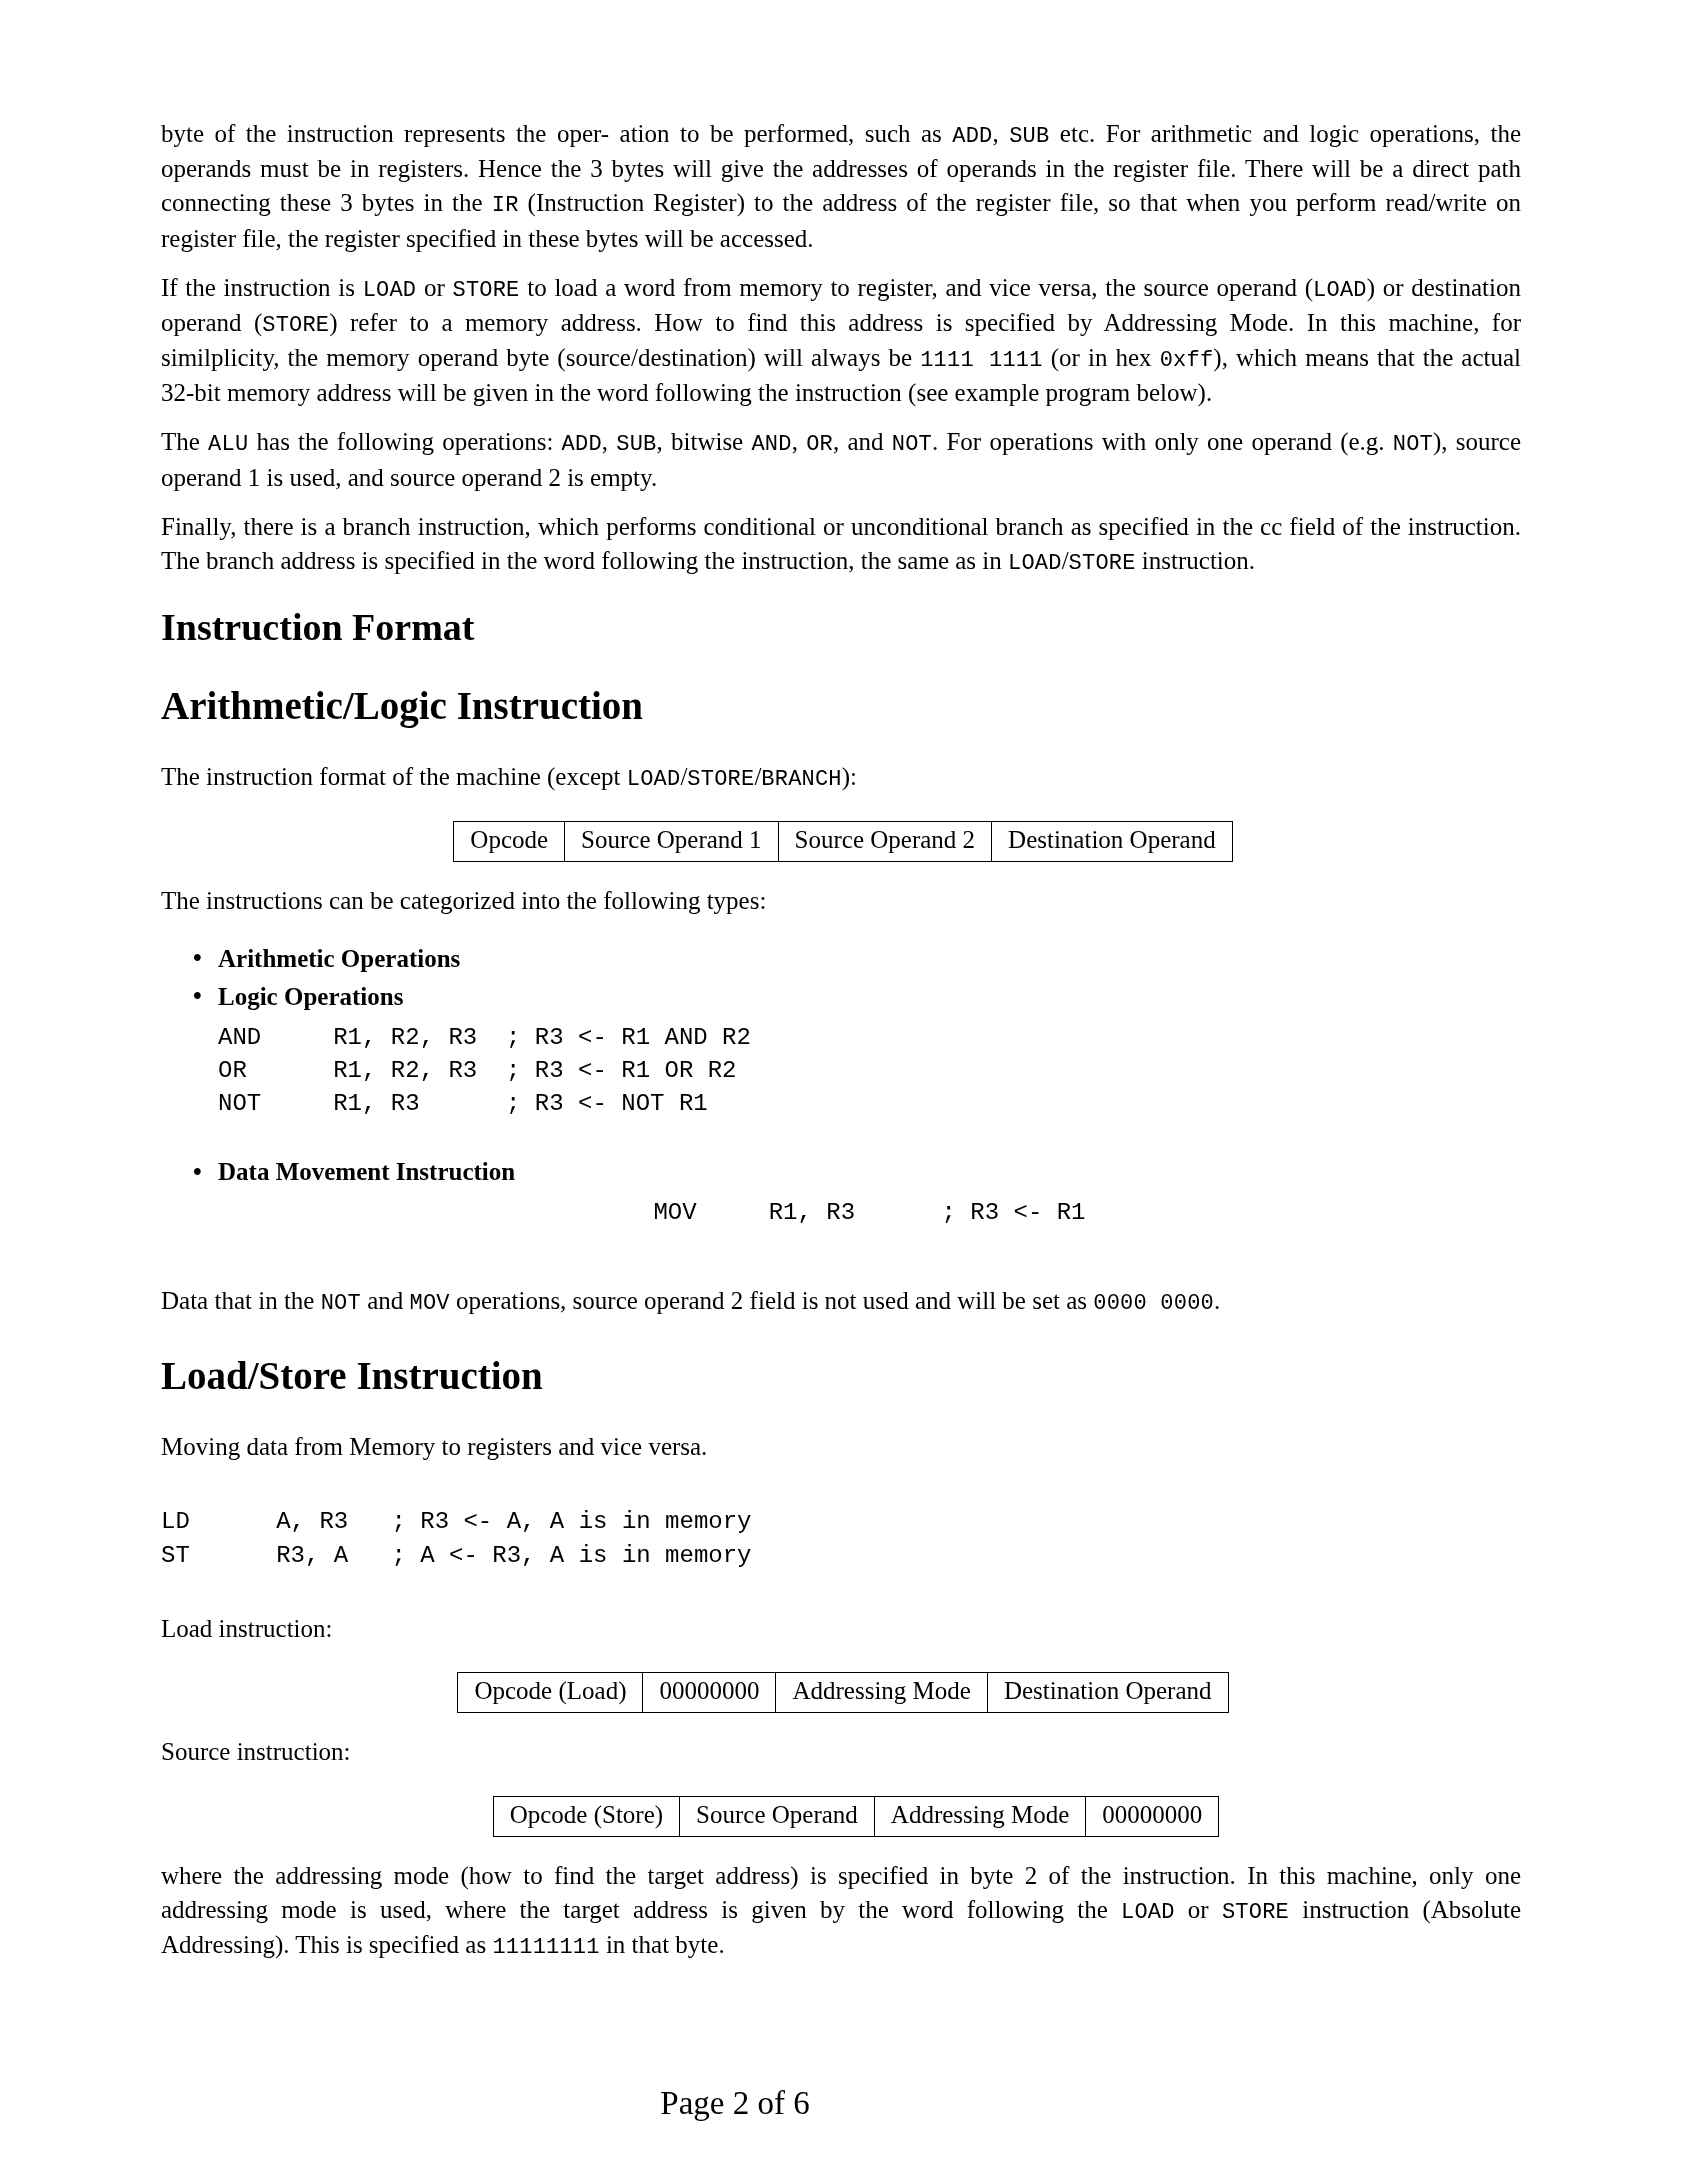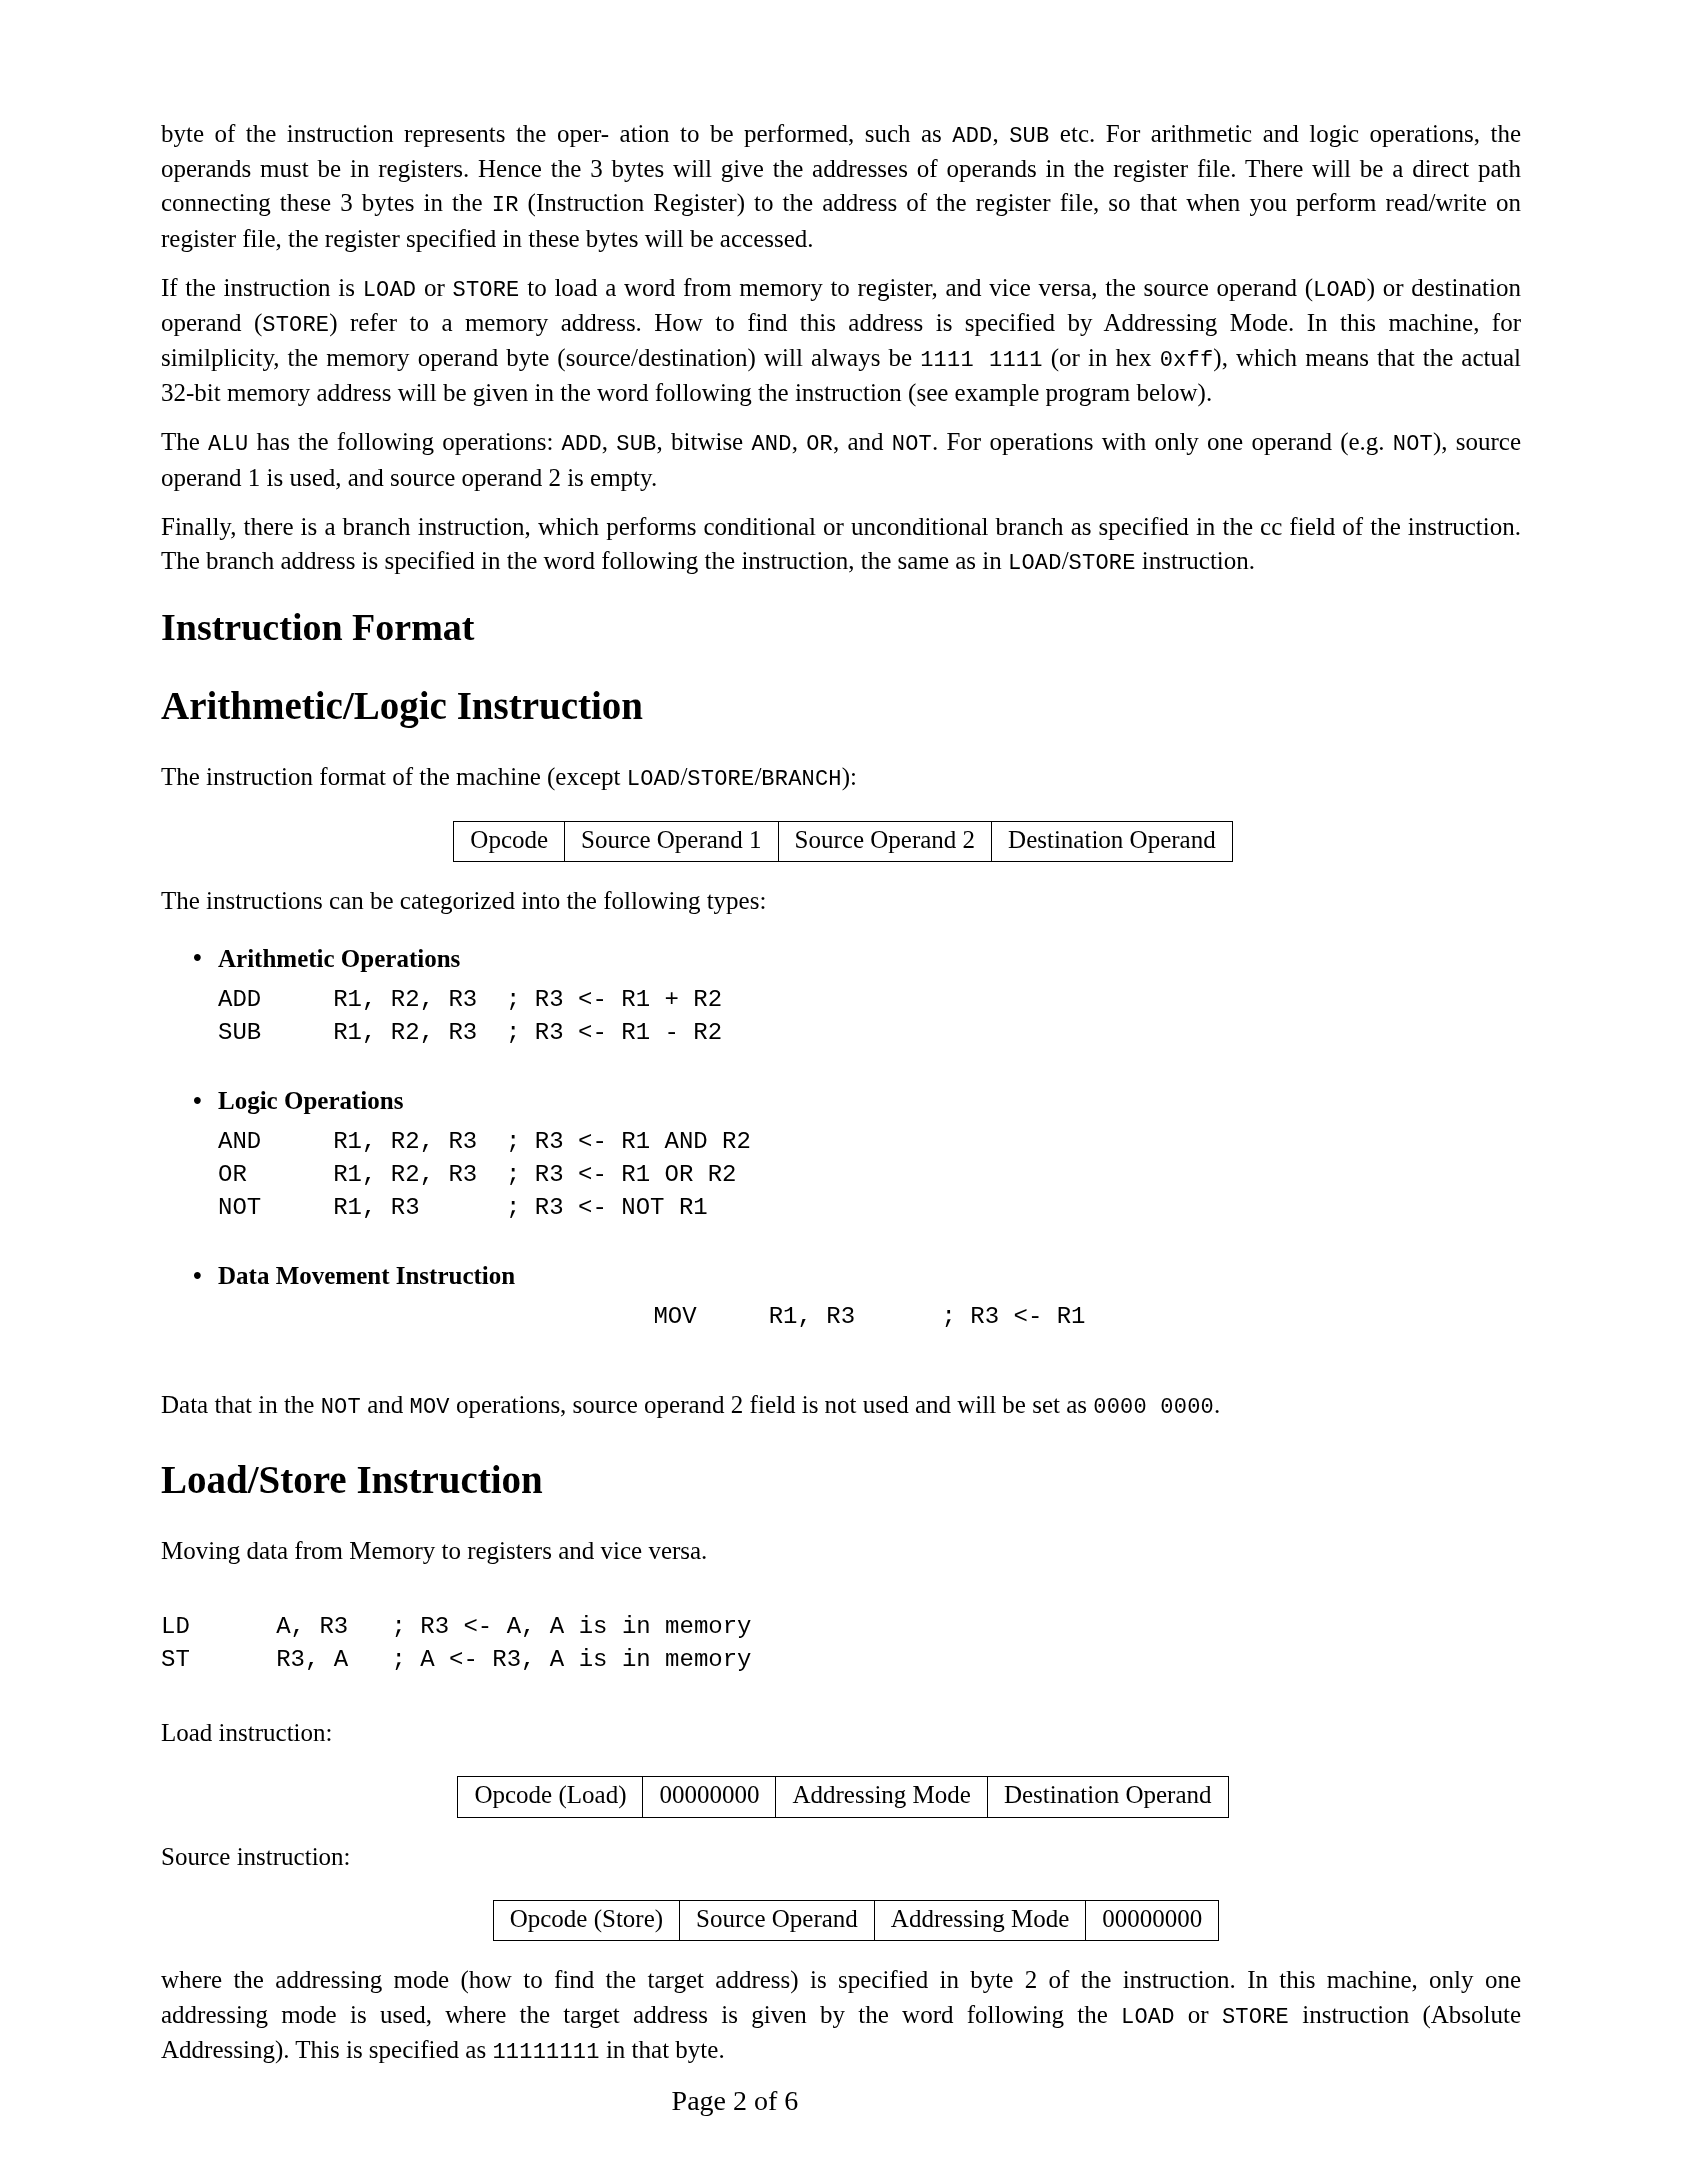--- a/index.html
+++ b/index.html
@@ -122,21 +122,21 @@
   .spacer-sm { height: 40px; }
   .spacer-xs { height: 26px; }
 
   
   .footer {
     position: absolute;
     left: 0;
     top: 2085px;
     width: 1470px;
     text-align: center;
-    font-size: 28px;
+    font-size: 33px;
   }
 </style>
 </head>
 <body>
 
 <div class="page">
   <div class="content">
 
     <p class="para"><span>byte of the instruction represents the oper- ation to be performed, such as </span><code>ADD</code><span>, </span><code>SUB</code><span> etc. For arithmetic and logic operations, the operands must be in registers. Hence the 3 bytes will give the addresses of operands in the register file. There will be a direct path connecting these 3 bytes in the </span><code>IR</code><span> (Instruction Register) to the address of the register file, so that when you perform read/write on register file, the register specified in these bytes will be accessed.</span></p>
 
@@ -163,22 +163,20 @@
         </tr>
       </tbody>
         </table>
     </div>
 
     <p class="para tight">The instructions can be categorized into the following types:</p>
 
     <ul class="bullets">
       <li>
         <div class="bullet-head"><span class="dot">•</span><span>Arithmetic Operations</span></div>
-        <pre class="code">ADD     R1, R2, R3  ; R3 &lt;- R1 + R2
-SUB     R1, R2, R3  ; R3 &lt;- R1 - R2</pre>
       </li>
       <li>
         <div class="bullet-head"><span class="dot">•</span><span>Logic Operations</span></div>
         <pre class="code">AND     R1, R2, R3  ; R3 &lt;- R1 AND R2
 OR      R1, R2, R3  ; R3 &lt;- R1 OR R2
 NOT     R1, R3      ; R3 &lt;- NOT R1</pre>
       </li>
       <li>
         <div class="bullet-head"><span class="dot">•</span><span>Data Movement Instruction</span></div>
         <pre class="code last">MOV     R1, R3      ; R3 &lt;- R1</pre>

